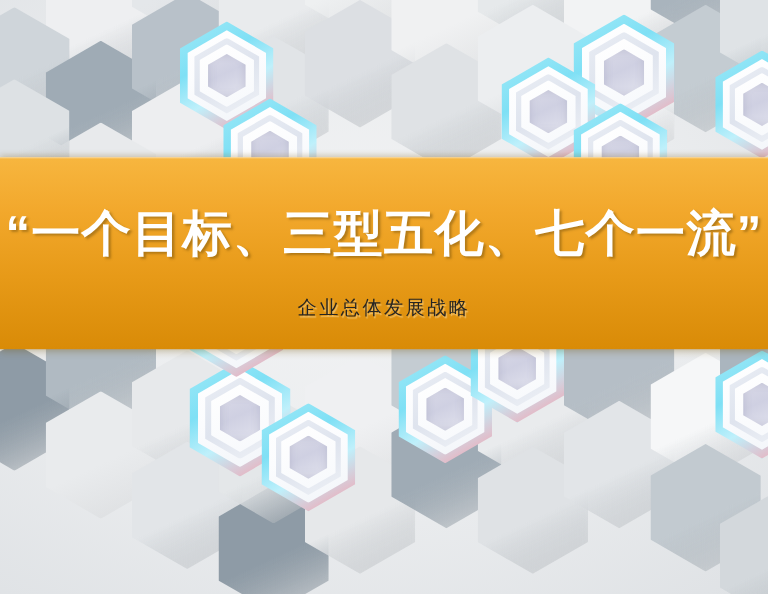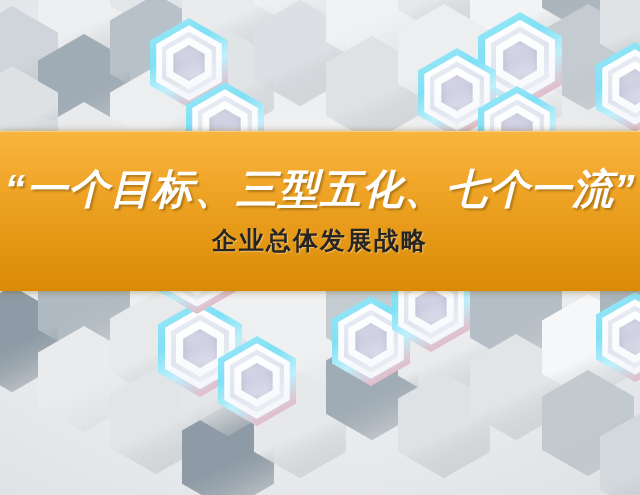--- a/index.html
+++ b/index.html
@@ -88,27 +88,26 @@
     background: rgba(255,255,255,0.35);
   }
   #title-main {
     color: #ffffff;
     font-size: 41px;
     font-weight: bold;
     letter-spacing: 1px;
     line-height: 1.08;
     white-space: nowrap;
     text-shadow: 2px 2px 2px rgba(90,62,8,0.40);
-    margin: 0;
-    font-style: italic;
+    margin: 17px;
   }
   #title-sub {
     color: #262523;
-    font-size: 25px;
-    font-weight: bold;
+    font-size: 16px;
+    font-weight: normal;
     letter-spacing: 2px;
     line-height: 1.1;
     white-space: nowrap;
     text-shadow: 1px 1px 1px rgba(255,232,180,0.55);
     margin: 16px 0 0 0;
   }
 </style>
 </head>
 <body>
 

